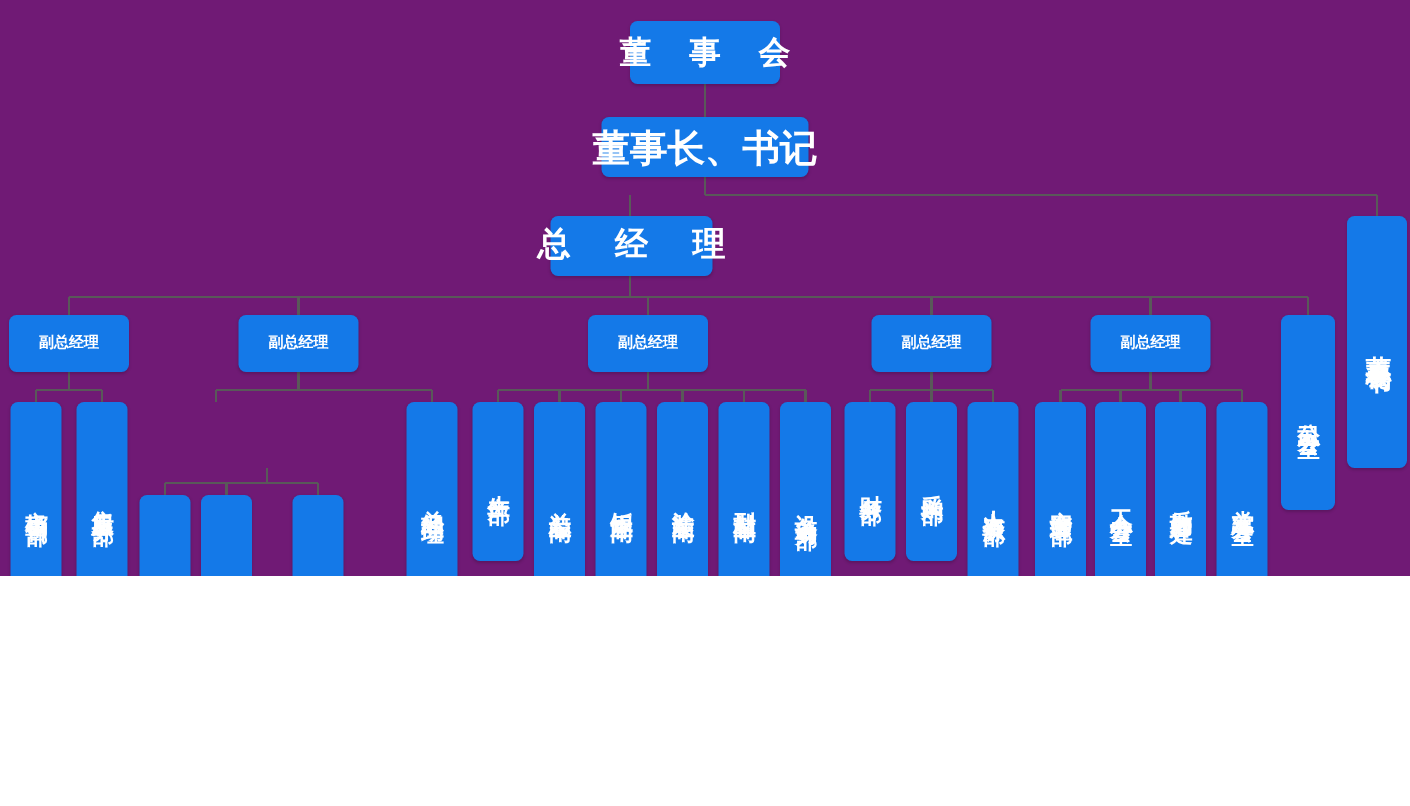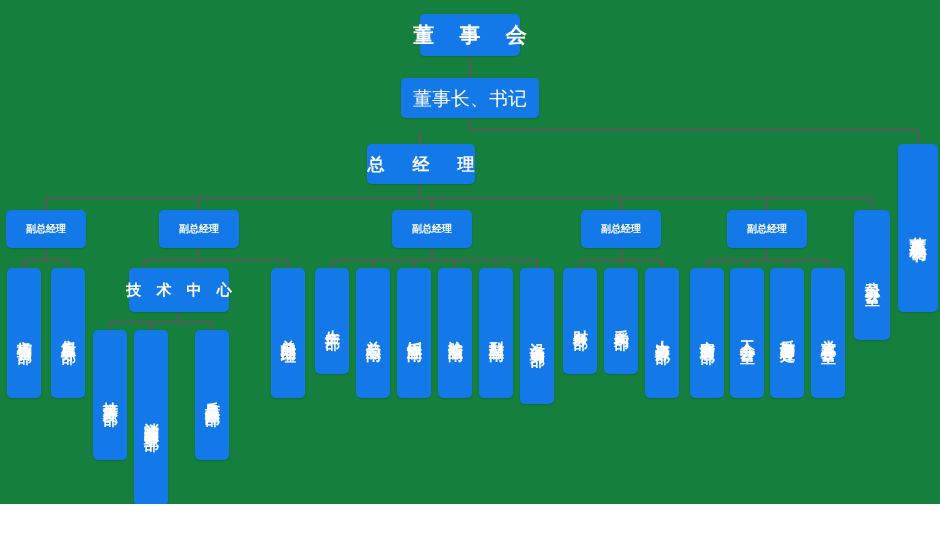--- a/index.html
+++ b/index.html
@@ -1,17 +1,17 @@
 <!DOCTYPE html>
 <html><head>
 <meta charset="utf-8">
 <style>
   html,body{margin:0;padding:0;background:#ffffff;}
   body{font-family:"DejaVu Sans","Liberation Sans",sans-serif;}
-  #chart{position:relative;width:940px;height:504px;overflow:hidden;background:#15803d;}
+  #chart{position:relative;width:940px;height:384px;overflow:hidden;background:#701a75;}
   #edges{position:absolute;left:0;top:0;width:940px;height:537px;}
   .node{
     position:absolute;
     background:#1479e8;
     border-radius:5px;
     color:#ffffff;
     box-sizing:border-box;
     display:flex;
     align-items:center;
     justify-content:center;
@@ -22,22 +22,22 @@
   
   .h .txt{white-space:nowrap;}
   
   .v .txt{
     writing-mode:vertical-rl;
     text-orientation:upright;
     letter-spacing:2px;
     line-height:1;
   }
   .t1 .txt{font-size:21px;letter-spacing:9px;text-indent:9px;font-weight:600;}
-  .t2 .txt{font-size:19px;letter-spacing:0px;font-weight:400;}
-  .t3 .txt{font-size:17px;letter-spacing:11px;text-indent:11px;font-weight:600;}
+  .t2 .txt{font-size:25px;letter-spacing:0px;font-weight:700;}
+  .t3 .txt{font-size:22px;letter-spacing:11px;text-indent:11px;font-weight:600;}
   .t4 .txt{font-size:10px;letter-spacing:0px;font-weight:600;}
   .t5 .txt{font-size:15px;letter-spacing:5px;text-indent:5px;font-weight:600;}
   .vbig .txt{font-size:17px;font-weight:600;}
   .vmid .txt{font-size:15px;font-weight:600;}
 </style>
 </head>
 <body>
 
 <div id="chart">
 
@@ -104,23 +104,20 @@
     <span class="txt">公司办公室</span>
   </div>
 
   <div class="node v vmid" style="left:7px;top:268px;width:34px;height:130px;">
     <span class="txt">市场销售部</span>
   </div>
   <div class="node v vmid" style="left:51px;top:268px;width:34px;height:130px;">
     <span class="txt">售后服务部</span>
   </div>
 
-  <div class="node h t5" style="left:129px;top:268px;width:100px;height:44px;">
-    <span class="txt">技 术 中 心</span>
-  </div>
   <div class="node v vmid" style="left:93px;top:330px;width:34px;height:130px;">
     <span class="txt">技术开发部</span>
   </div>
   <div class="node v vmid" style="left:134px;top:330px;width:34px;height:176px;">
     <span class="txt">消防装备事业部</span>
   </div>
   <div class="node v vmid" style="left:195px;top:330px;width:34px;height:130px;">
     <span class="txt">质量保障部</span>
   </div>
 

